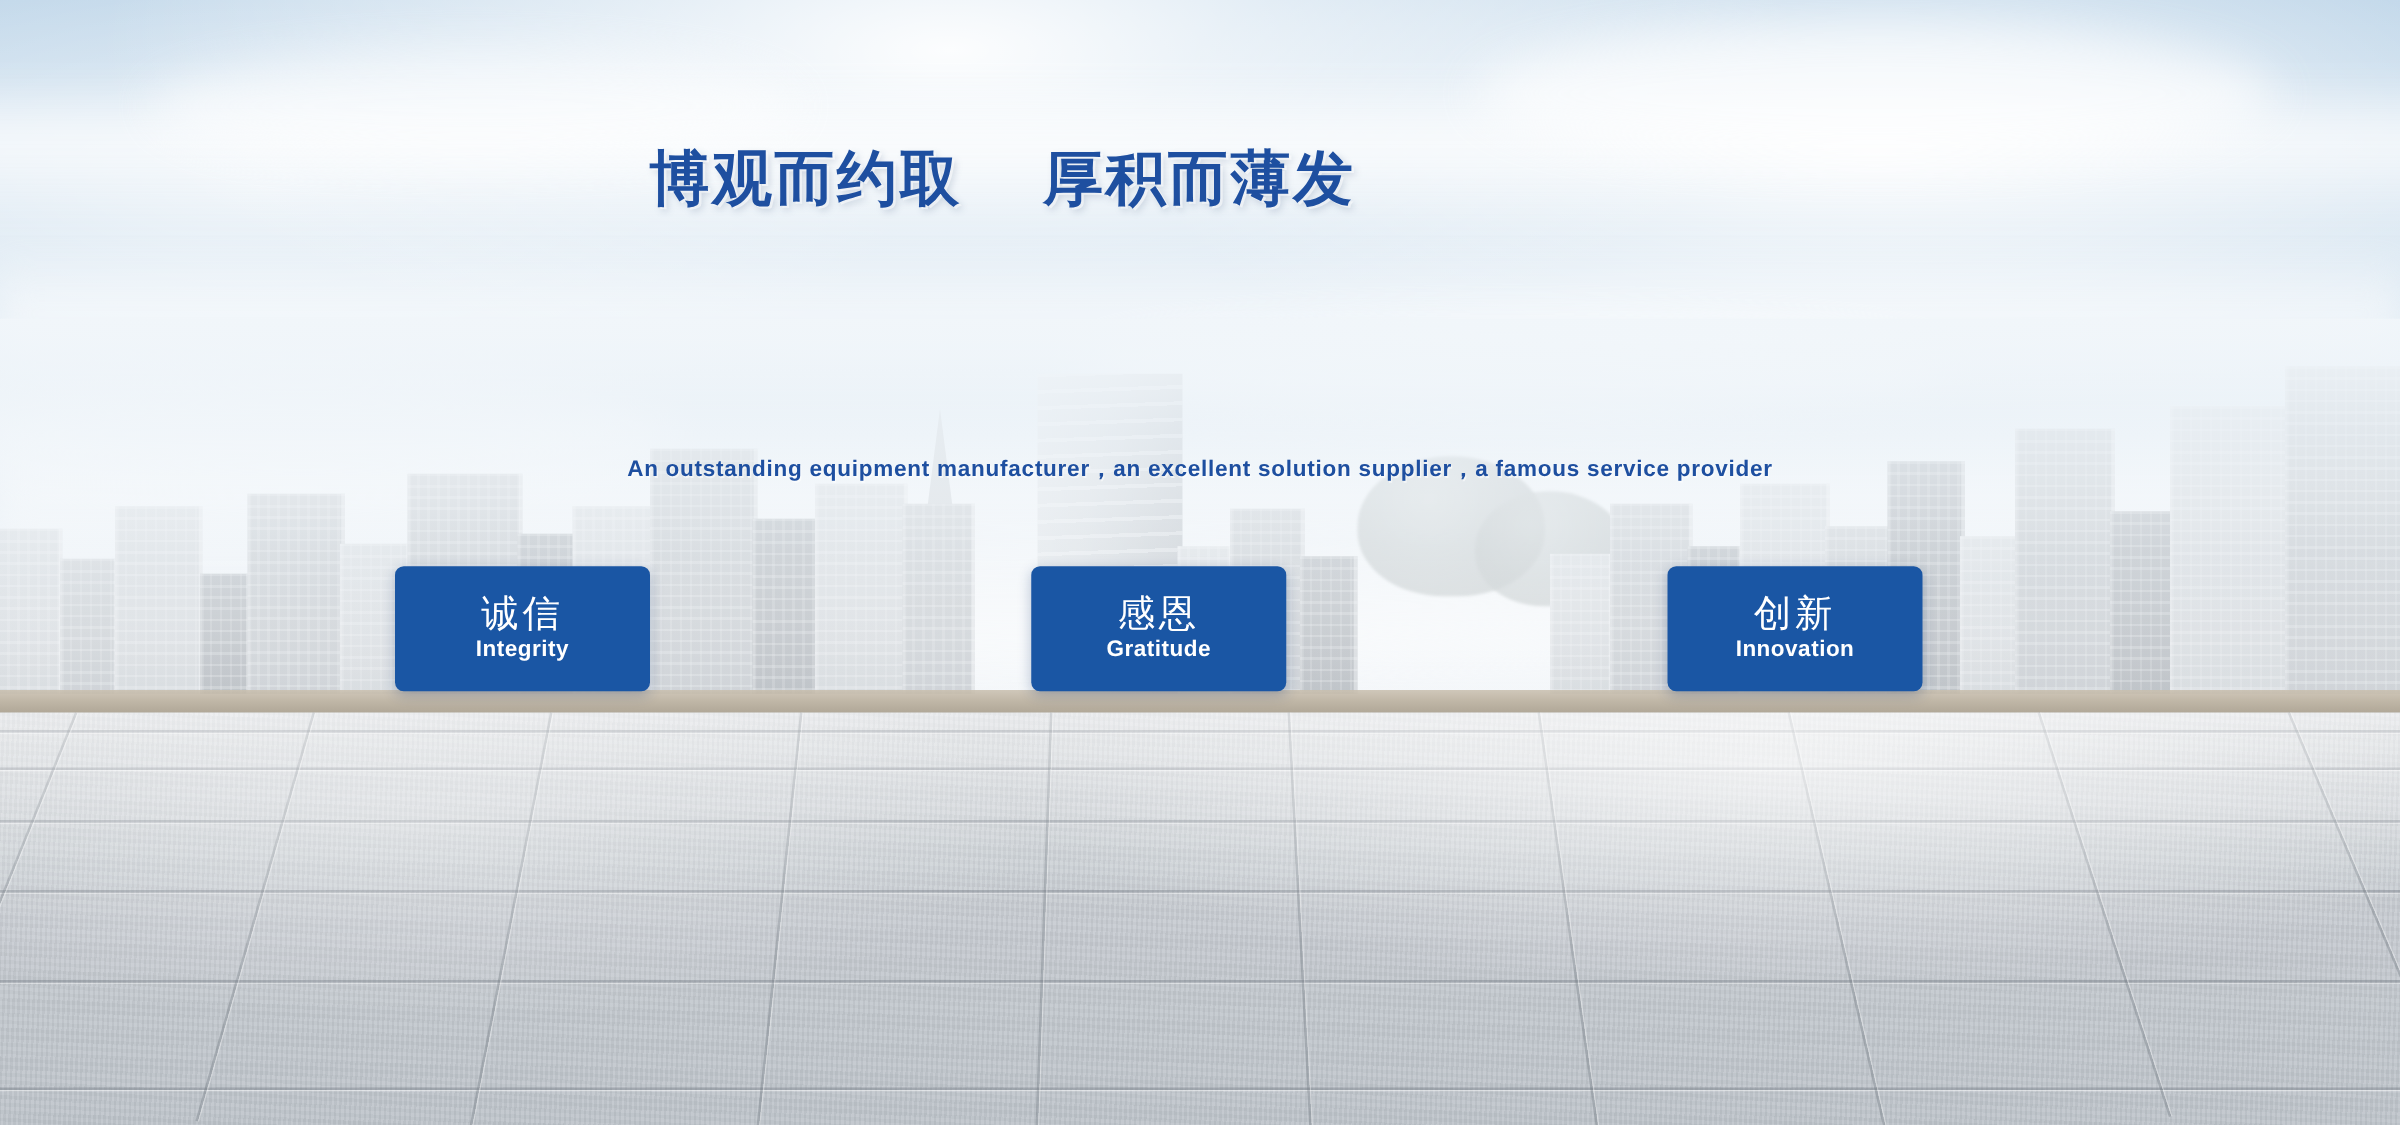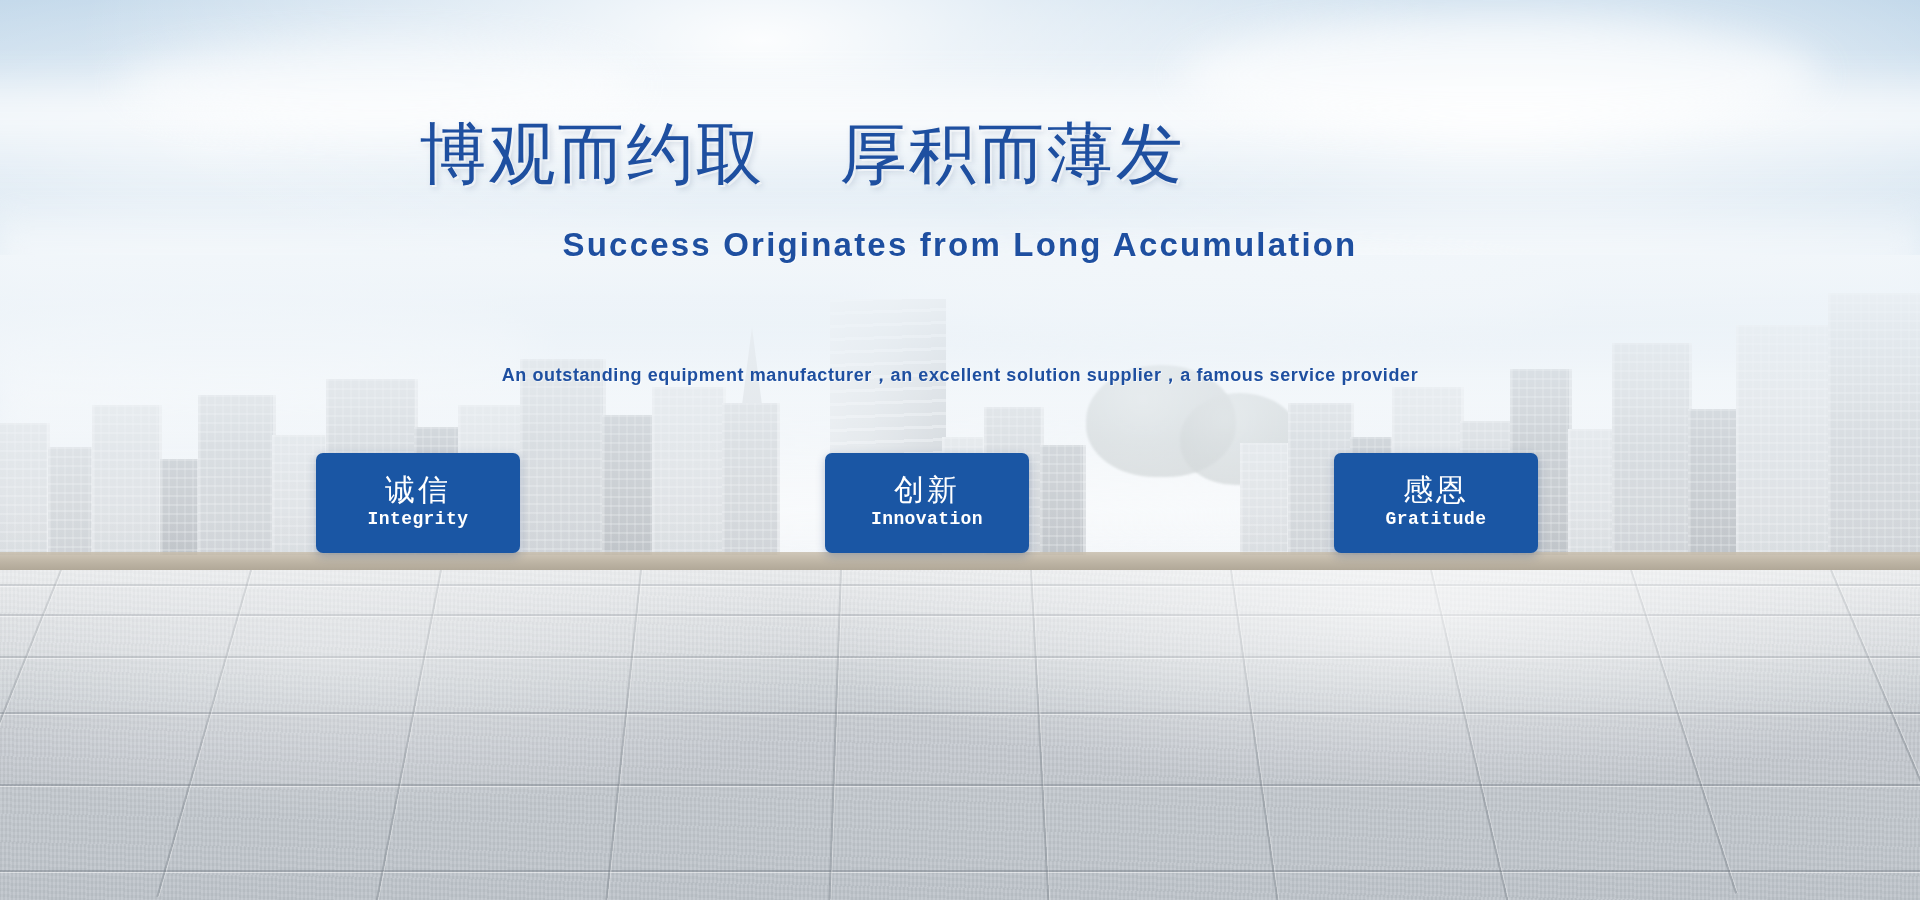--- a/index.html
+++ b/index.html
@@ -131,22 +131,22 @@
   }
 
   
   .content {
     position:absolute; left:0; top:0; width:1920px; height:900px;
   }
 
   .headline {
     position:absolute; left:0; top:120px; width:1604px;
     text-align:center;
-    font-size:67px; line-height:1;
-    font-weight:400;
+    font-size:48px; line-height:1;
+    font-weight:700;
     letter-spacing:2px;
     color:#1e4fa0;
     text-shadow:2px 2px 0 rgba(255,255,255,.55), 3px 3px 6px rgba(110,130,160,.30);
   }
   .headline .gap { display:inline-block; width:34px; }
 
   .headline-en {
     position:absolute; left:0; top:228px; width:1920px;
     text-align:center;
     font-size:33px; line-height:1;
@@ -183,21 +183,20 @@
     display:flex; justify-content:space-between; align-items:flex-start;
   }
   .card {
     width:204px; height:100px;
     background:#1a56a4;
     border-radius:7px;
     display:flex; flex-direction:column;
     align-items:center; justify-content:center;
     box-shadow:0 3px 10px rgba(20,55,110,.28);
     cursor:pointer;
-    font-family:Liberation Mono, monospace;
   }
   .card-cn {
     color:#ffffff;
     font-size:30px; line-height:1.08;
     font-weight:400;
     letter-spacing:3px;
     margin-bottom:2px;
   }
   .card-en {
     color:#ffffff;
@@ -289,38 +288,37 @@
   </div>
 
   <div class="content">
 
     <div class="headline">
       <span>博观而约取</span>
       <span class="gap"></span>
       <span>厚积而薄发</span>
     </div>
 
-    <div class="headline-en">Success Originates from Long Accumulation</div>
 
 
     <div class="subline-en">An outstanding equipment manufacturer，an excellent  solution supplier，a famous  service provider</div>
 
     <div class="cards">
 
       <div class="card">
         <div class="card-cn">诚信</div>
         <div class="card-en">Integrity</div>
       </div>
 
       <div class="card">
+        <div class="card-cn">感恩</div>
+        <div class="card-en">Gratitude</div>
+      </div>
+
+      <div class="card">
         <div class="card-cn">创新</div>
         <div class="card-en">Innovation</div>
       </div>
 
-      <div class="card">
-        <div class="card-cn">感恩</div>
-        <div class="card-en">Gratitude</div>
-      </div>
-
 
     </div>
   </div>
 </div>
 
 </body></html>

